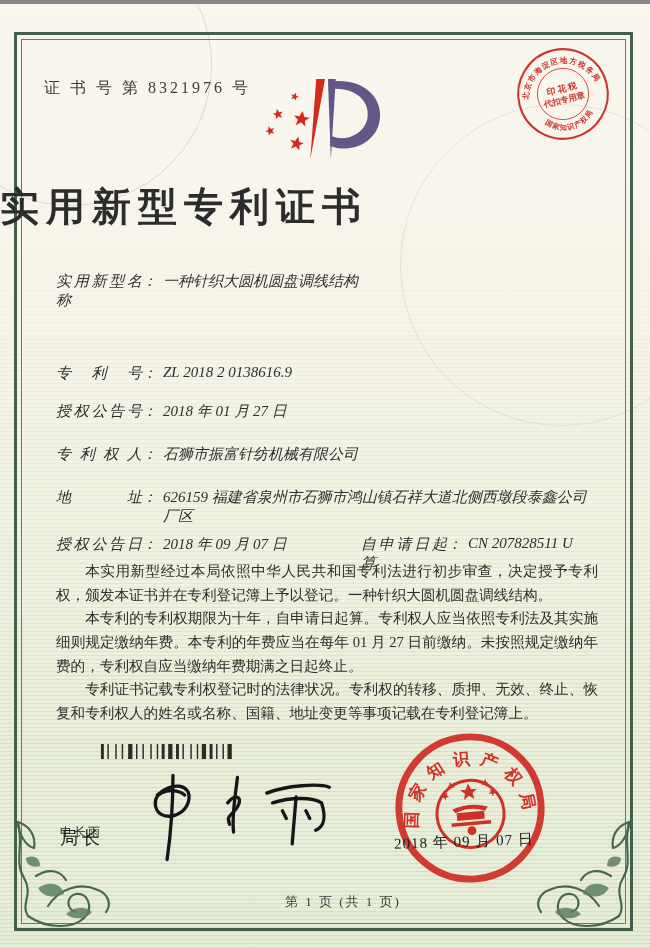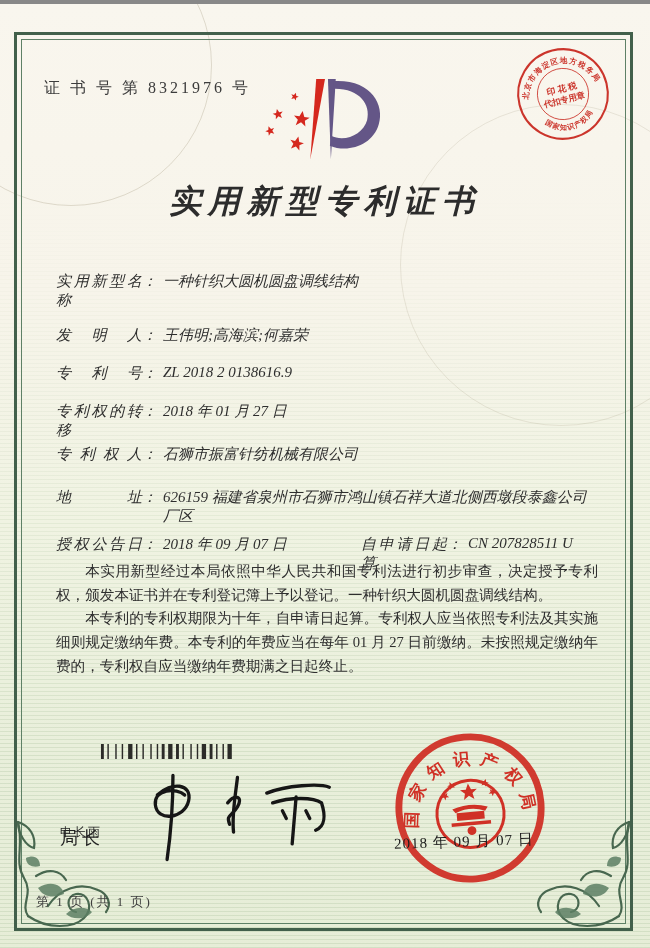--- a/index.html
+++ b/index.html
@@ -28,38 +28,38 @@
   .frame-outer{position:absolute;left:14px;right:17px;top:28px;bottom:21px;border:3px solid #42604b;}
   .frame-inner{position:absolute;left:21px;right:24px;top:35px;bottom:28px;border:1px solid #5e8066;}
   .cert-number{
     position:absolute;left:44px;top:74px;
     font-size:16px;letter-spacing:3px;color:#3c3c3c;
   }
   .logo{position:absolute;left:232px;top:68px;width:186px;height:114px;}
   .tax-stamp{position:absolute;left:515px;top:42px;width:96px;height:96px;transform:rotate(-14deg);opacity:.92;}
   .title{
     position:absolute;left:0;right:0;top:176px;
-    text-align:center;font-size:32px;font-weight:700;
-    letter-spacing:7px;color:#2c2c2c;font-style:italic;
+    text-align:left;font-size:39px;font-weight:700;
+    letter-spacing:7px;color:#2c2c2c;
   }
   .frow{position:absolute;left:56px;right:52px;font-size:15px;color:#2e2e2e;font-style:italic;}
   .flabel{display:inline-block;width:86px;text-align:justify;text-align-last:justify;vertical-align:top;}
   .fcolon{vertical-align:top;}
   .fvalue{margin-left:6px;vertical-align:top;}
   .fvalue.wrap{display:inline-block;width:430px;}
   .grant-right{position:absolute;left:305px;top:0;}
   .paras{position:absolute;left:56px;right:52px;top:556px;font-size:14.6px;line-height:1.62;color:#2e2e2e;text-align:justify;}
   .paras p{margin:0;text-indent:2em;}
   .barcode{position:absolute;left:100px;top:740px;width:144px;height:15px;}
   .signer-title{position:absolute;left:60px;top:822px;font-size:18px;letter-spacing:4px;color:#222;font-family:"Liberation Sans","DejaVu Sans",sans-serif;}
   .signer-name{position:absolute;left:60px;top:820px;font-size:12px;letter-spacing:2px;color:#222;font-family:"Liberation Sans","DejaVu Sans",sans-serif;}
   .signature{position:absolute;left:128px;top:762px;width:215px;height:105px;}
   .official-seal{position:absolute;left:391px;top:725px;width:158px;height:158px;transform:rotate(-5deg);opacity:.95;}
   .seal-date{position:absolute;left:394px;top:828px;width:160px;font-size:15px;letter-spacing:1px;color:#1d1d1d;transform:rotate(-2deg);}
-  .footer{position:absolute;left:0;right:0;top:889px;text-align:left;font-size:13px;letter-spacing:2px;color:#3e3e3e;padding-left:36px;}
+  .footer{position:absolute;left:0;right:0;top:889px;text-align:center;font-size:13px;letter-spacing:2px;color:#3e3e3e;padding-left:36px;}
   .ornament{position:absolute;width:112px;height:122px;bottom:12px;}
   .orn-left{left:8px;}
   .orn-right{right:11px;transform:scaleX(-1);}
 </style>
 </head>
 <body>
 
 <div class="page">
 
   <div class="guilloche"></div>
@@ -133,45 +133,43 @@
       <use href="#star" transform="translate(39,57) scale(0.5) rotate(-20)"></use>
       <use href="#star" transform="translate(66,70) scale(0.75) rotate(14)"></use>
     </g>
   </svg>
 
   <div class="title">实用新型专利证书</div>
 
   <div class="frow" style="top:268px">
     <span class="flabel">实用新型名称</span><span class="fcolon">：</span><span class="fvalue">一种针织大圆机圆盘调线结构</span>
   </div>
-  <div class="frow" style="top:322px">
-    <span class="flabel">发明人</span><span class="fcolon">：</span><span class="fvalue">王伟明;高海滨;何嘉荣</span>
-  </div>
   <div class="frow" style="top:360px">
     <span class="flabel">专利号</span><span class="fcolon">：</span><span class="fvalue">ZL 2018 2 0138616.9</span>
   </div>
   <div class="frow" style="top:398px">
-    <span class="flabel">专利权的转移</span><span class="fcolon">：</span><span class="fvalue">2018 年 01 月 27 日</span>
+    <span class="flabel">授权公告号</span><span class="fcolon">：</span><span class="fvalue">2018 年 01 月 27 日</span>
   </div>
   <div class="frow" style="top:441px">
     <span class="flabel">专利权人</span><span class="fcolon">：</span><span class="fvalue">石狮市振富针纺机械有限公司</span>
   </div>
   <div class="frow" style="top:484px">
     <span class="flabel">地址</span><span class="fcolon">：</span><span class="fvalue wrap">626159 福建省泉州市石狮市鸿山镇石祥大道北侧西墩段泰鑫公司厂区</span>
   </div>
   <div class="frow" style="top:531px">
     <span class="flabel">授权公告日</span><span class="fcolon">：</span><span class="fvalue">2018 年 09 月 07 日</span>
     <span class="grant-right">
       <span class="flabel">自申请日起算</span><span class="fcolon">：</span><span class="fvalue">CN 207828511 U</span>
     </span>
   </div>
 
   <div class="paras">
     <p>本实用新型经过本局依照中华人民共和国专利法进行初步审查，决定授予专利权，颁发本证书并在专利登记簿上予以登记。一种针织大圆机圆盘调线结构。</p>
     <p>本专利的专利权期限为十年，自申请日起算。专利权人应当依照专利法及其实施细则规定缴纳年费。本专利的年费应当在每年 01 月 27 日前缴纳。未按照规定缴纳年费的，专利权自应当缴纳年费期满之日起终止。</p>
+    <p>专利证书记载专利权登记时的法律状况。专利权的转移、质押、无效、终止、恢复和专利权人的姓名或名称、国籍、地址变更等事项记载在专利登记簿上。</p>
   </div>
 
   <svg class="barcode" viewBox="0 0 150 15" preserveAspectRatio="none">
       <rect x="1" y="0" width="3" height="15" fill="#2b2b28"></rect>
       <rect x="7.699999999999999" y="0" width="1.5" height="15" fill="#2b2b28"></rect>
       <rect x="15.899999999999999" y="0" width="1.5" height="15" fill="#2b2b28"></rect>
       <rect x="22.6" y="0" width="1.5" height="15" fill="#2b2b28"></rect>
       <rect x="29.300000000000004" y="0" width="4.5" height="15" fill="#2b2b28"></rect>
       <rect x="37.50000000000001" y="0" width="1.5" height="15" fill="#2b2b28"></rect>
       <rect x="44.20000000000001" y="0" width="1.5" height="15" fill="#2b2b28"></rect>

